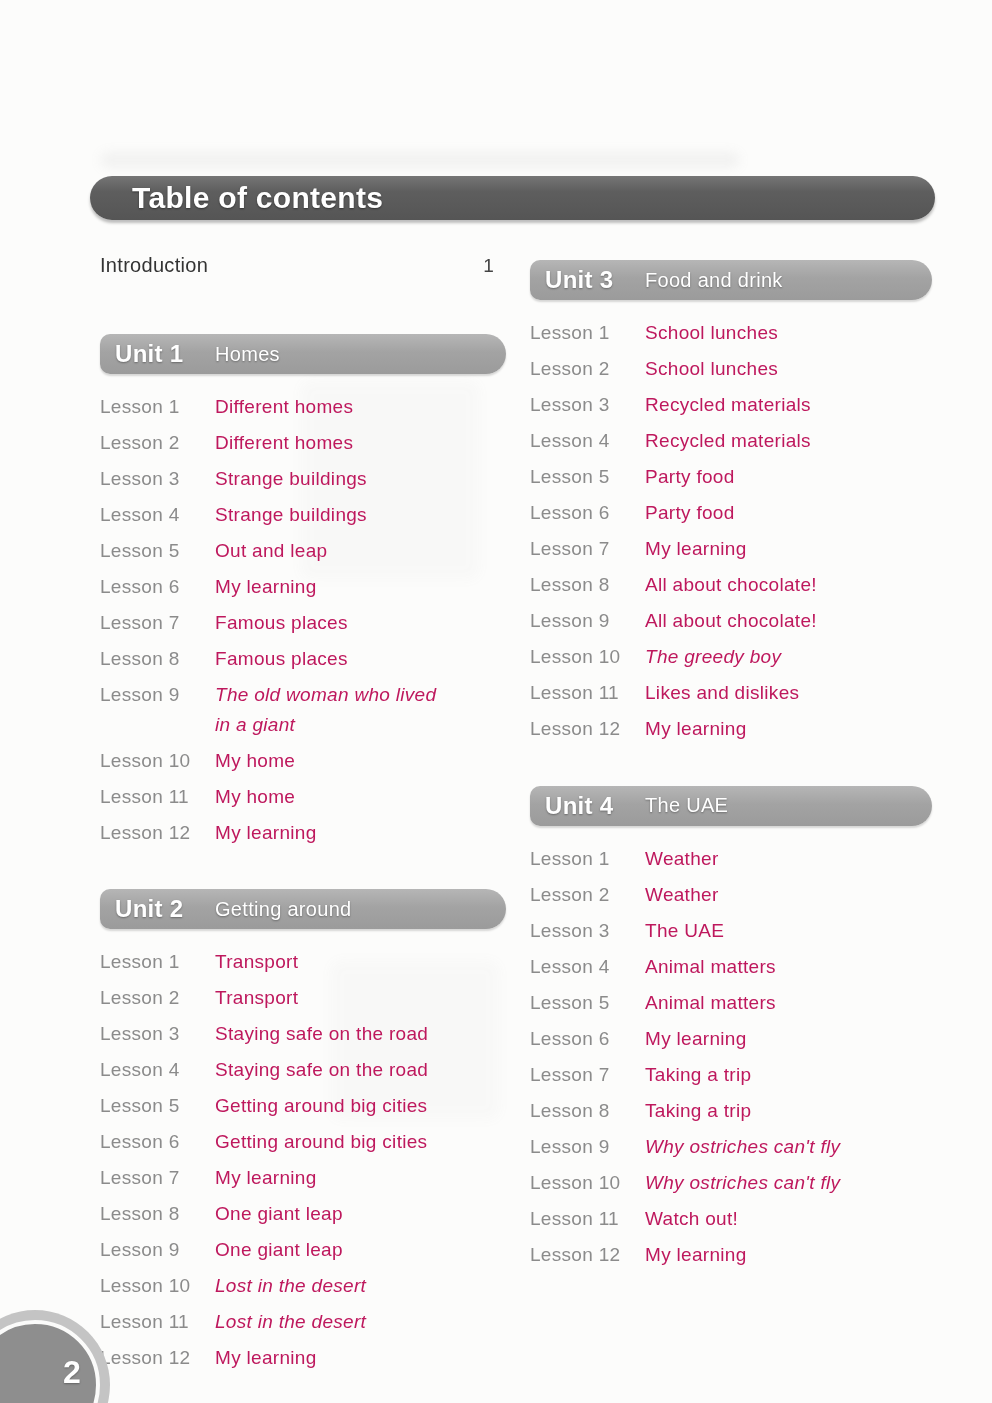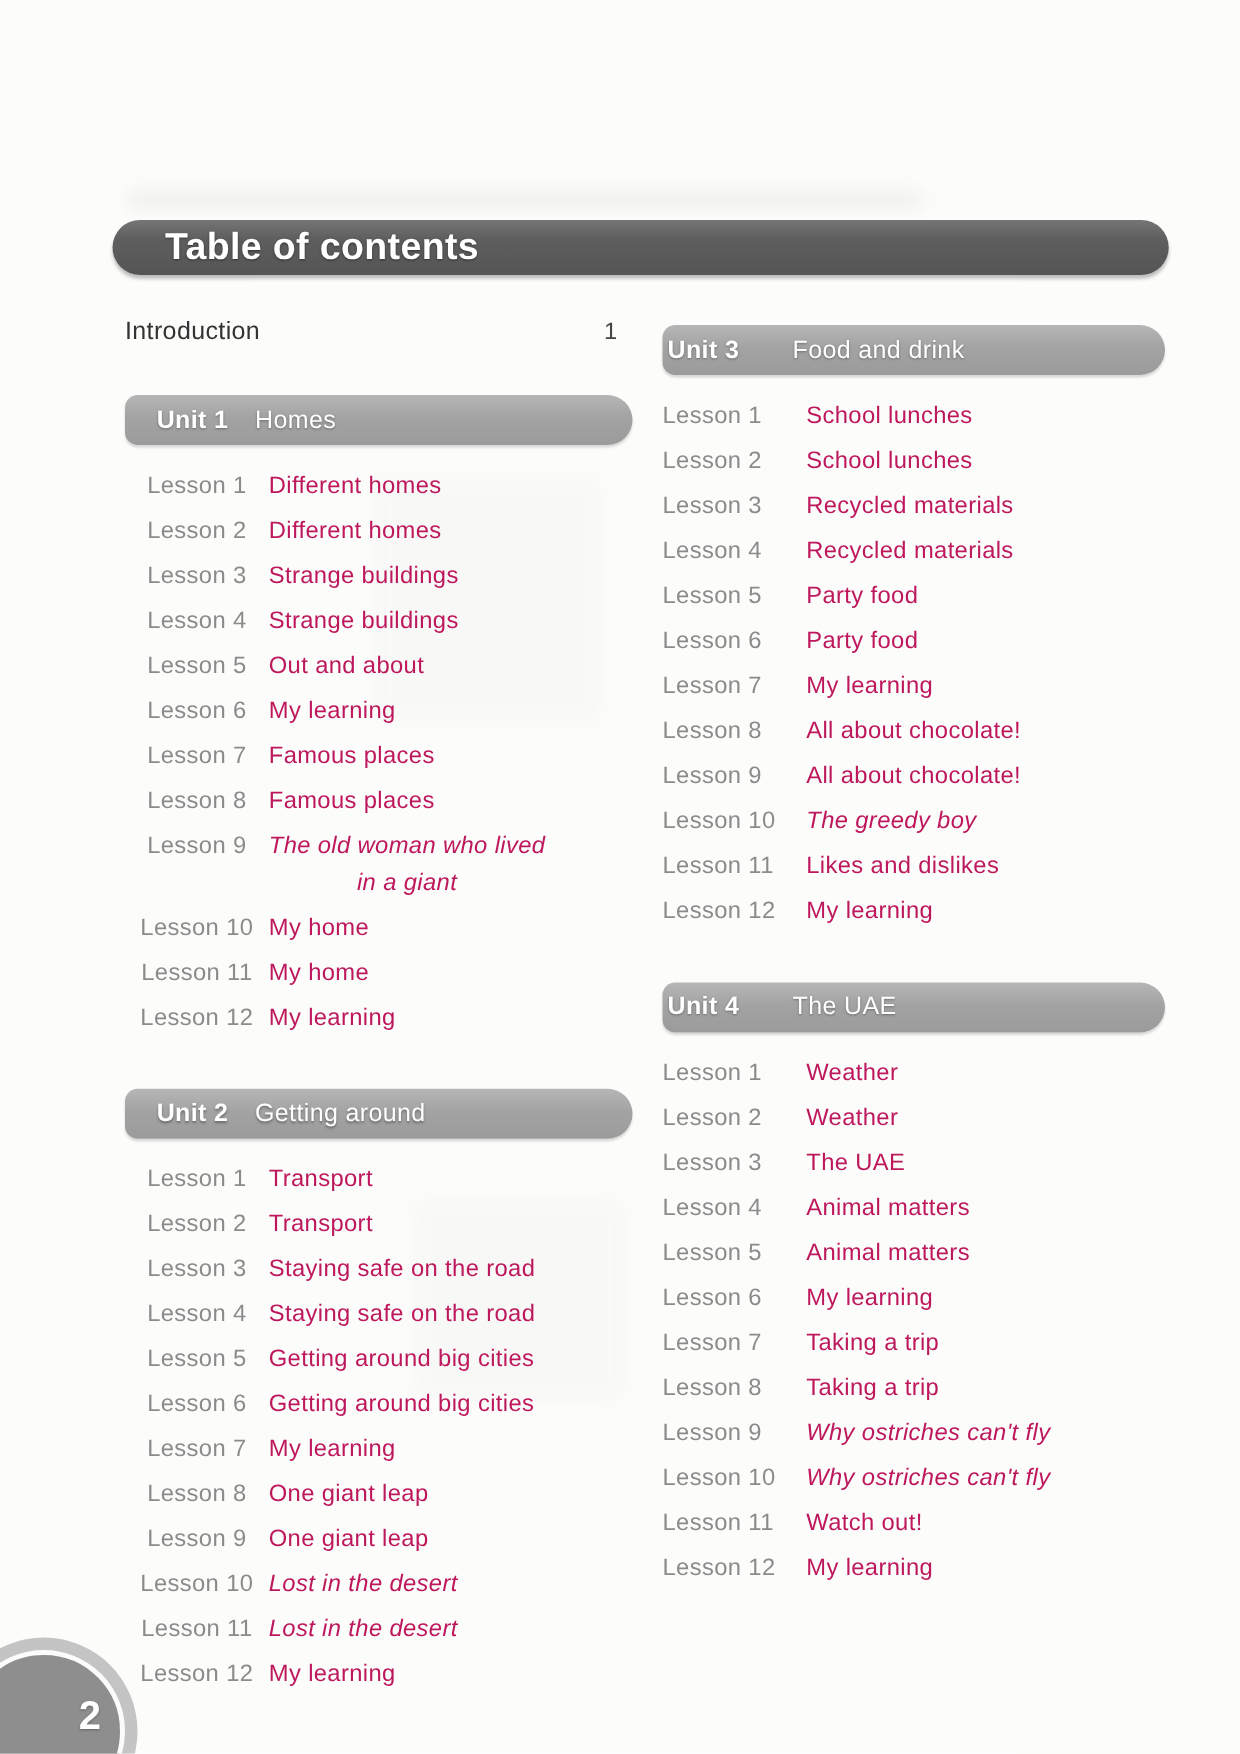--- a/index.html
+++ b/index.html
@@ -41,35 +41,35 @@
     position: absolute;
     left: 100px; top: 254px;
     width: 400px;
     display: flex; justify-content: space-between; align-items: baseline;
   }
   .intro-row .intro-label { font-size: 20px; font-weight: normal; color: #333333; }
   .intro-row .intro-page  { font-size: 19px; color: #444444; padding-right: 6px; }
 
   
   .col { position: absolute; }
-  .col-left  { left: 100px; top: 316px; width: 406px; text-align: center; }
+  .col-left  { left: 100px; top: 334px; width: 406px; }
   .col-right { left: 530px; top: 260px; width: 402px; }
   .unit + .unit { margin-top: 42px; }
 
   
   .unit-bar {
     height: 40px;
     border-radius: 10px 20px 20px 10px;
     background: linear-gradient(180deg, #b6b6b6 0%, #a3a3a3 45%, #9b9b9b 100%);
     display: flex; align-items: center;
     box-shadow: 0 2px 2px rgba(0,0,0,0.15);
   }
   .unit-bar .unit-id {
-    color: #ffffff; font-size: 20px; font-weight: bold;
-    padding-left: 4px; width: 100px; flex: 0 0 100px;
+    color: #ffffff; font-size: 24px; font-weight: bold;
+    padding-left: 15px; width: 100px; flex: 0 0 100px;
     text-shadow: 0 1px 2px rgba(0,0,0,0.35);
   }
   .unit-bar .unit-title {
     color: #ffffff; font-size: 20px; font-weight: normal;
     text-shadow: 0 1px 2px rgba(0,0,0,0.35);
   }
 
   
   .lessons { margin-top: 18px; }
   .toc-row { display: flex; margin-bottom: 6.5px; }
@@ -148,21 +148,21 @@
     <span class="lesson-title">Strange buildings</span>
   </div>
 
   <div class="toc-row">
     <span class="lesson-label">Lesson 4</span>
     <span class="lesson-title">Strange buildings</span>
   </div>
 
   <div class="toc-row">
     <span class="lesson-label">Lesson 5</span>
-    <span class="lesson-title">Out and about</span>
+    <span class="lesson-title">Out and leap</span>
   </div>
 
   <div class="toc-row">
     <span class="lesson-label">Lesson 6</span>
     <span class="lesson-title">My learning</span>
   </div>
 
   <div class="toc-row">
     <span class="lesson-label">Lesson 7</span>
     <span class="lesson-title">Famous places</span>

